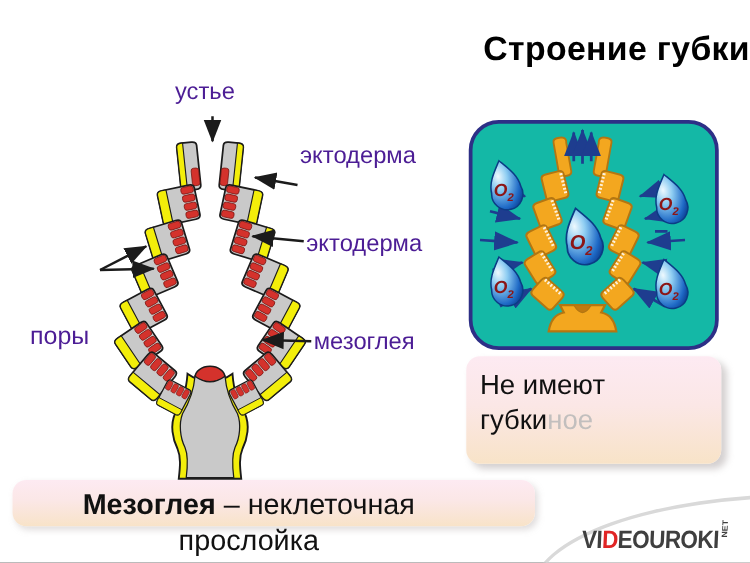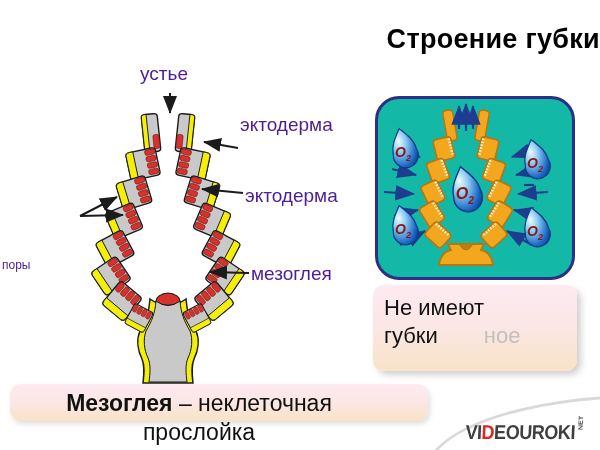--- a/index.html
+++ b/index.html
@@ -5,30 +5,30 @@
   html,body{margin:0;padding:0;background:#888;}
   .slide{position:relative;width:600px;height:450px;background:#ffffff;overflow:hidden;
          font-family:"Liberation Sans",sans-serif;color:#141414;}
   .title{position:absolute;top:24px;left:36px;right:0;text-align:right;
          font-size:27px;font-weight:700;letter-spacing:.3px;color:#000;}
   .lbl{position:absolute;font-size:19px;color:#4c1d95;white-space:nowrap;}
   #lbl-ustye{left:140px;top:63px;}
   #lbl-ekto{left:240px;top:114px;}
   #lbl-ento{left:245px;top:185px;}
   #lbl-mezo{left:251px;top:263px;}
-  #lbl-pory{left:2px;top:258px;font-size:12px;}
+  #lbl-pory{left:24px;top:258px;font-size:20px;}
   .diagram-svg{position:absolute;left:0;top:0;}
   .water-panel{position:absolute;left:375px;top:96px;width:194px;height:178px;
                background:#14b8a6;border:3px solid #2d2f86;border-radius:24px;box-sizing:content-box;}
   .factbox{position:absolute;border-radius:11px;
            background:linear-gradient(180deg,#fdeaf2 0%,#fbe7e6 45%,#f8e3c8 100%);
            box-shadow:4px 4px 6px rgba(160,150,150,.45);}
   #box-no-organs{left:373px;top:285px;width:204px;height:86px;overflow:visible;}
   #box-no-organs .txt{padding:9px 12px 0 11px;font-size:22px;line-height:28px;color:#111;}
-  .ghost{color:#b9b9b9;opacity:.85;margin-left:46px;}
+  .ghost{color:#b9b9b9;opacity:.85;}
   #box-mesoglea{left:10px;top:384px;width:418px;height:37px;box-shadow:2px 3px 5px rgba(170,160,160,.35);text-align:center;}
   #box-mesoglea .txt{padding:5px 0 0 24px;width:330px;font-size:23px;line-height:29px;color:#111;}
   #box-mesoglea .term{font-weight:700;}
   .blob{position:absolute;left:425px;top:395px;width:430px;height:150px;background:#fff;
         border:3px solid #d9d9d9;border-radius:50%;}
   .brand{position:absolute;left:466px;top:421px;display:flex;align-items:flex-start;
          font-weight:700;font-size:20px;color:#3f3f3f;transform:scaleX(.9) skewX(-3deg);
          transform-origin:left top;letter-spacing:-0.5px;white-space:nowrap;}
   .brand .d{color:#e02525;}
   .brand .net{display:inline-block;font-size:7px;letter-spacing:0;

